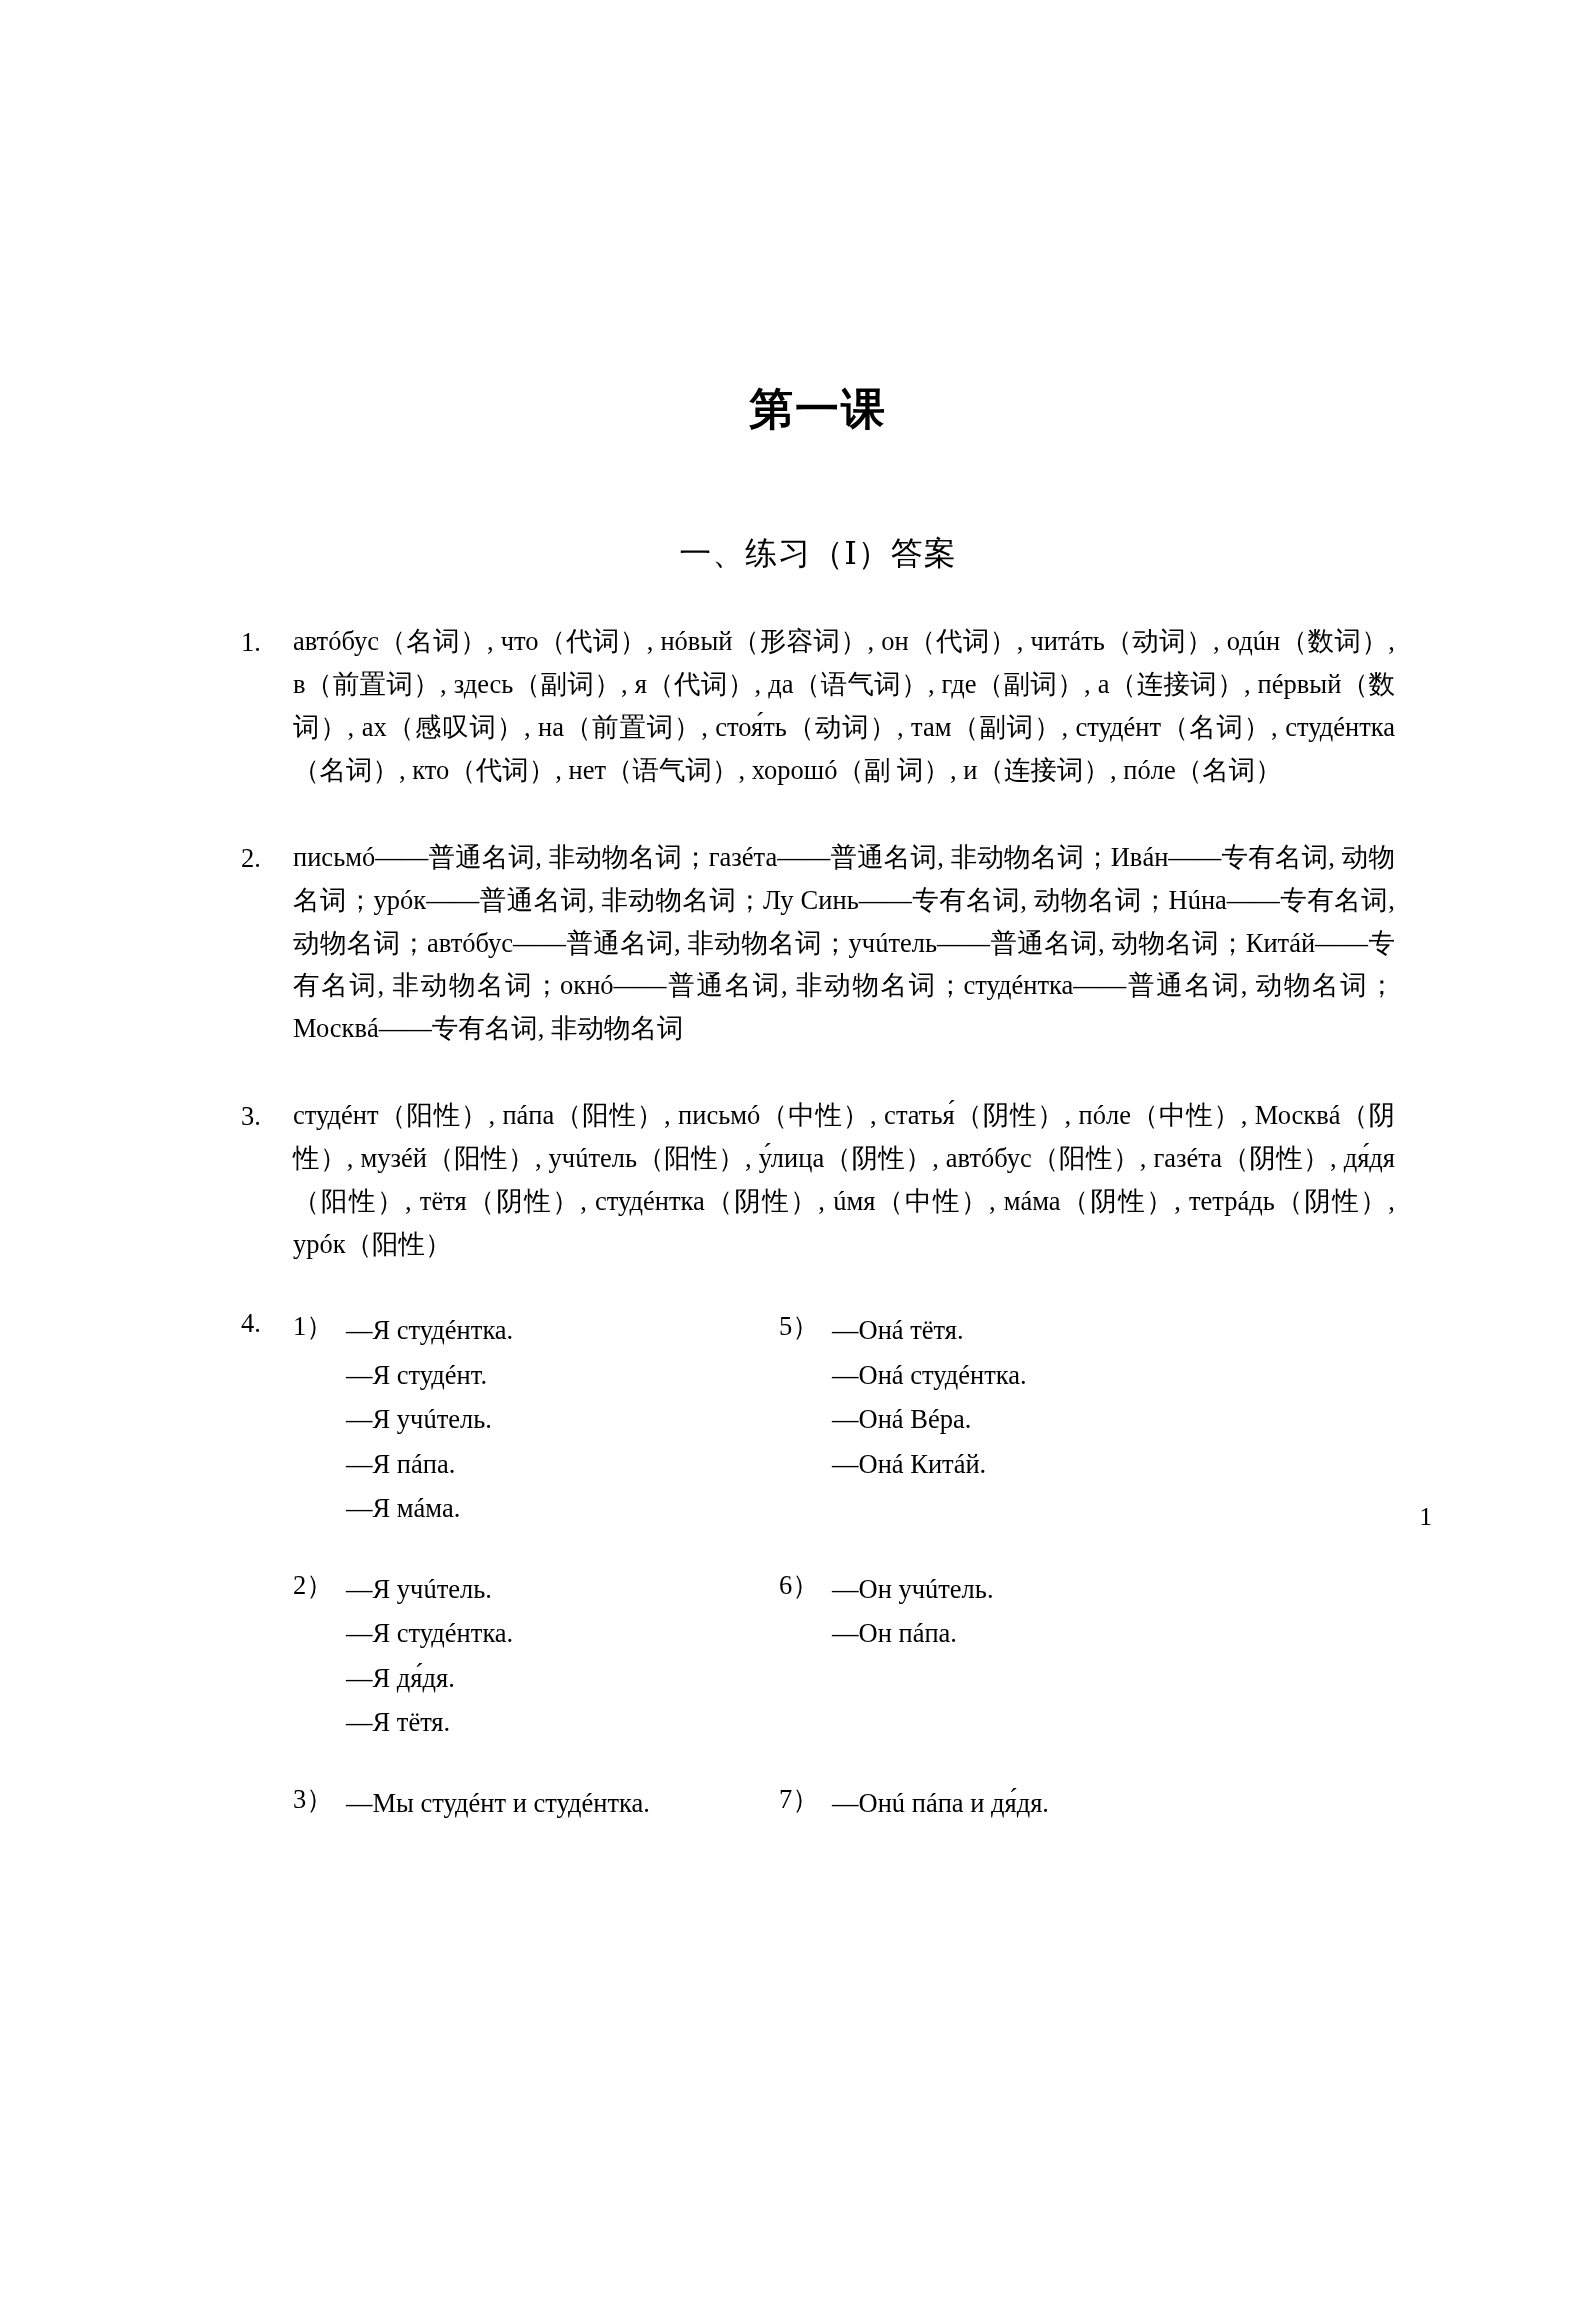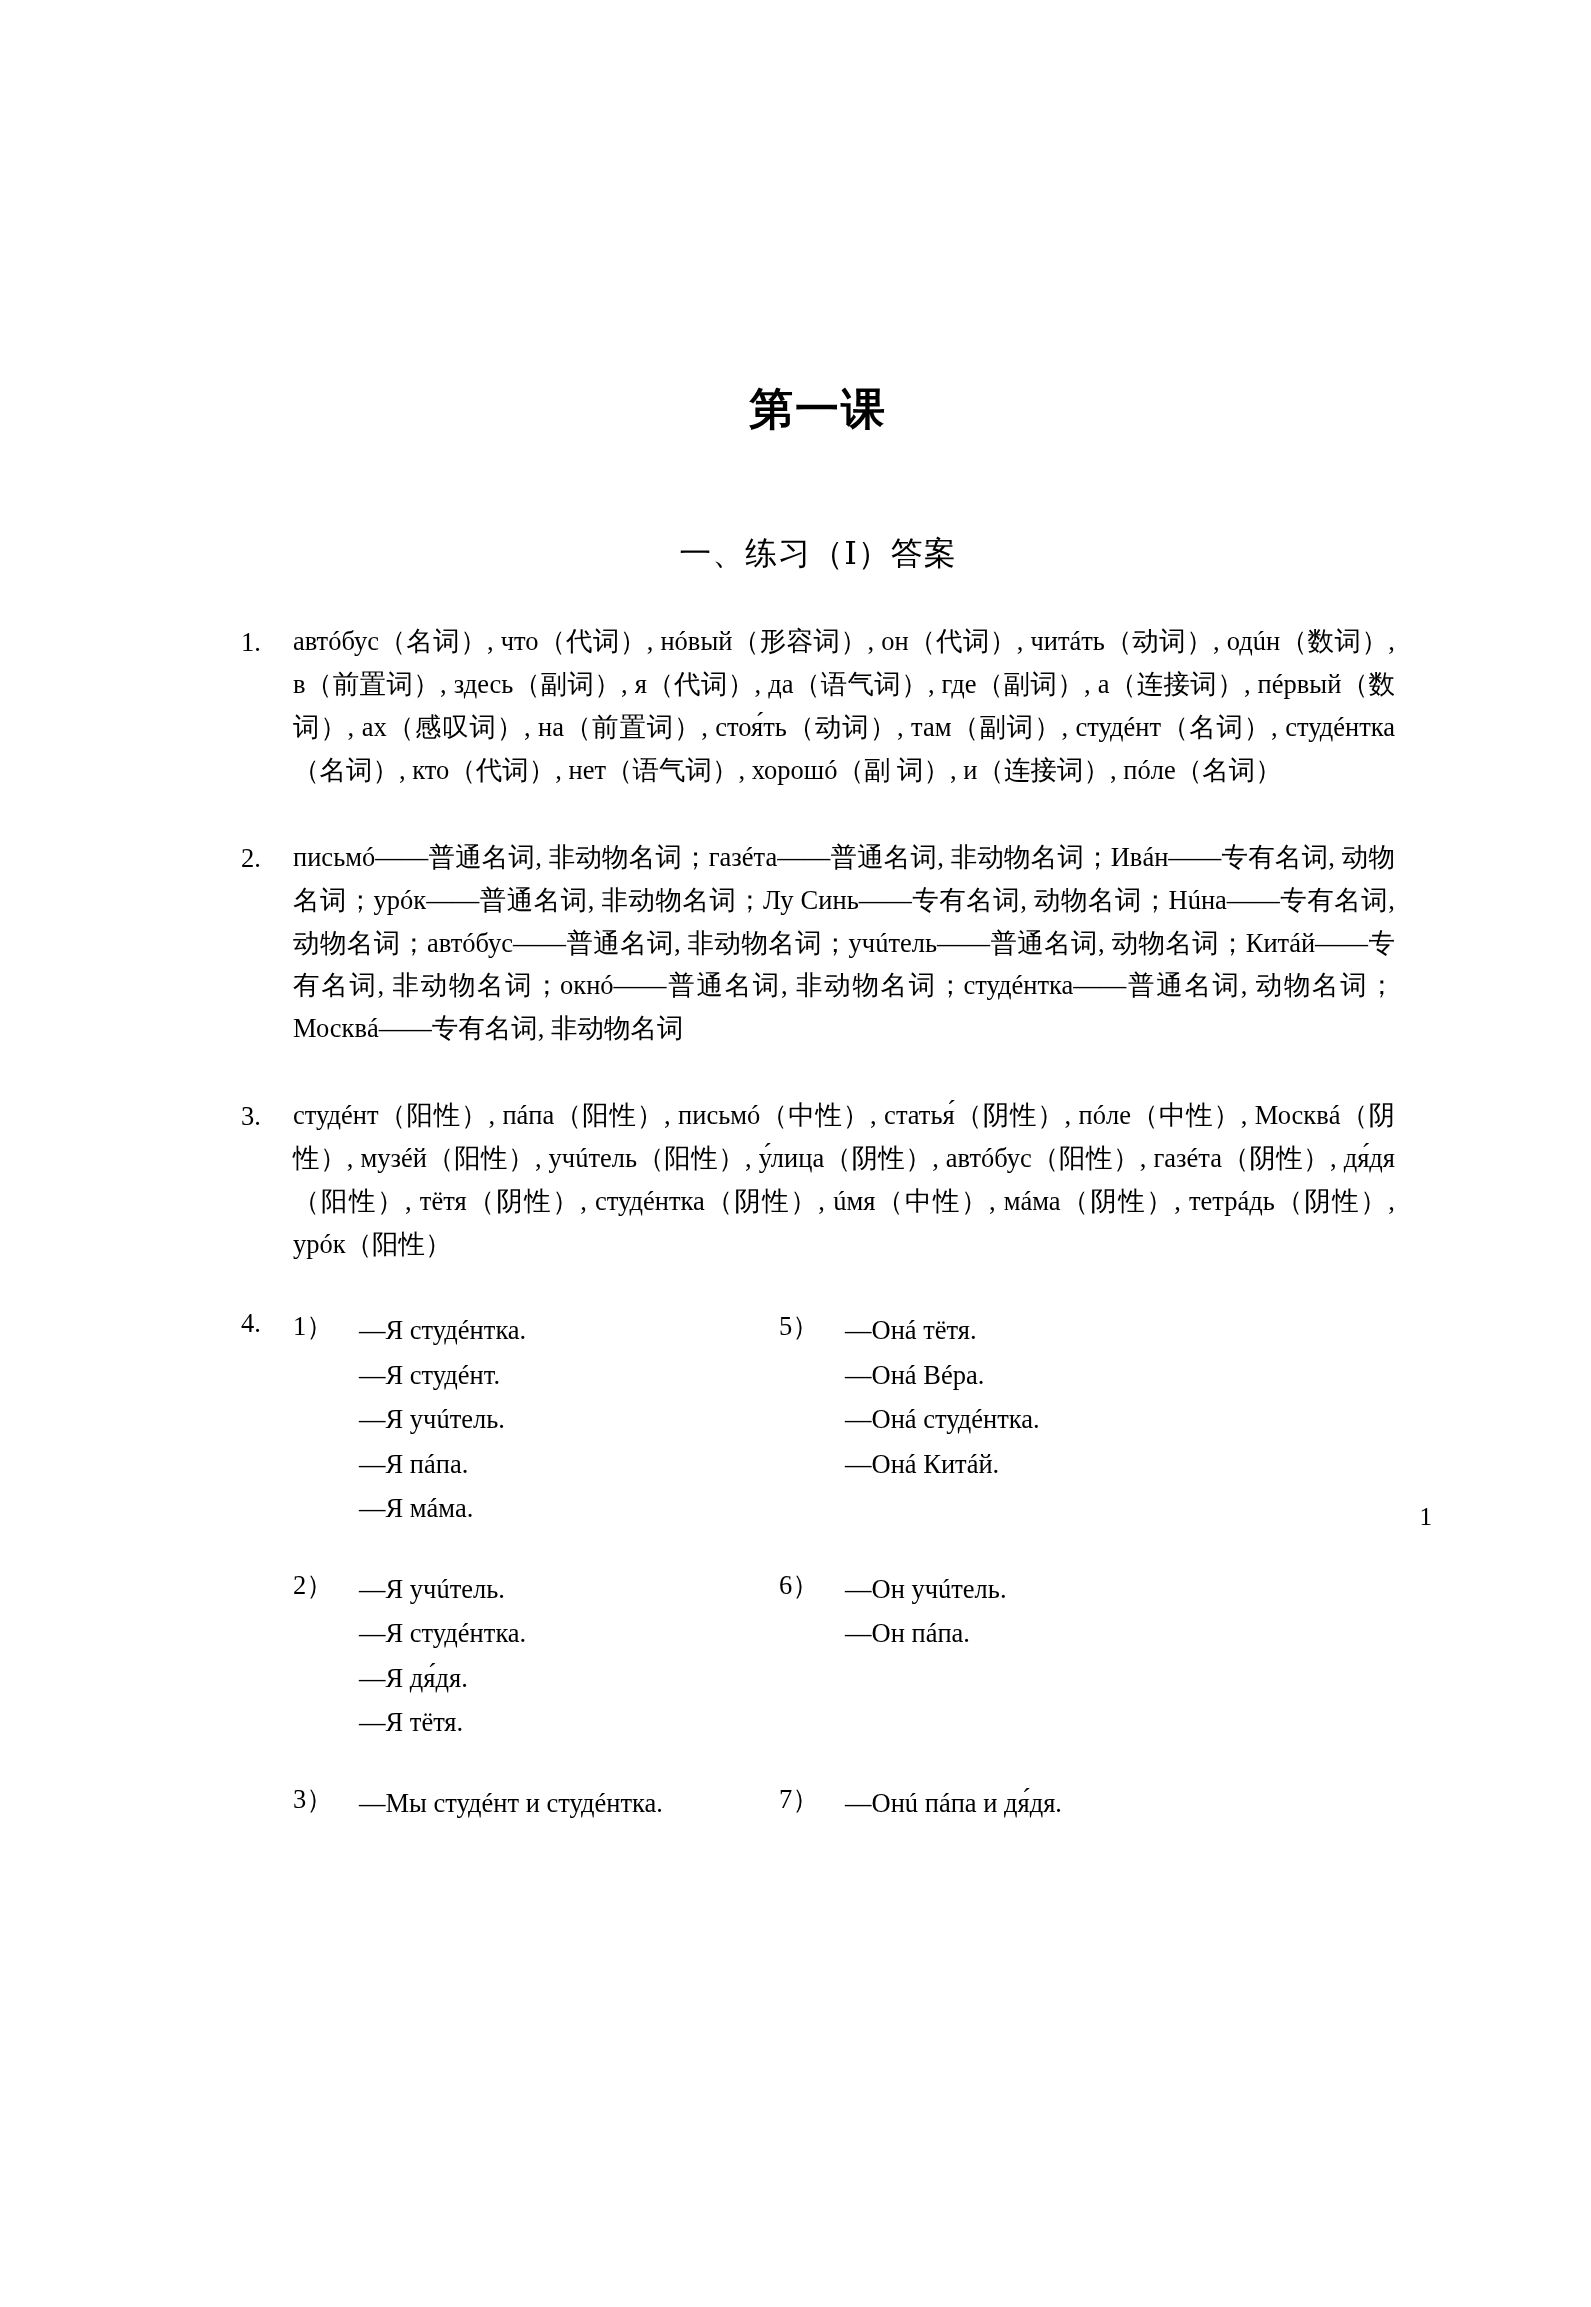--- a/index.html
+++ b/index.html
@@ -98,21 +98,20 @@
     width: 53px;
     flex: 0 0 53px;
     font-size: 26.5px;
     white-space: nowrap;
   }
   .dlg-lines { flex: 1 1 auto; }
   .dlg-line {
     white-space: nowrap;
     font-size: 26.5px;
     line-height: 1.68;
-    margin-left: 13px;
   }
   .page-number {
     position: absolute;
     right: 159px;
     bottom: 99px;
     font-size: 25px;
     font-family: "Liberation Serif", "DejaVu Serif", serif;
   }
   .last-row {
     display: flex;
@@ -162,22 +161,22 @@
               <div class="dlg-line">—Я студéнт.</div>
               <div class="dlg-line">—Я учúтель.</div>
               <div class="dlg-line">—Я пáпа.</div>
               <div class="dlg-line">—Я мáма.</div>
             </div>
           </div>
           <div class="dlg-col right">
             <div class="dlg-label">5）</div>
             <div class="dlg-lines">
               <div class="dlg-line">—Онá тётя.</div>
+              <div class="dlg-line">—Онá студéнтка.</div>
               <div class="dlg-line">—Онá Вéра.</div>
-              <div class="dlg-line">—Онá студéнтка.</div>
               <div class="dlg-line">—Онá Китáй.</div>
             </div>
           </div>
         </div>
 
         <div class="dlg-group">
           <div class="dlg-col left">
             <div class="dlg-label">2）</div>
             <div class="dlg-lines">
               <div class="dlg-line">—Я учúтель.</div>

